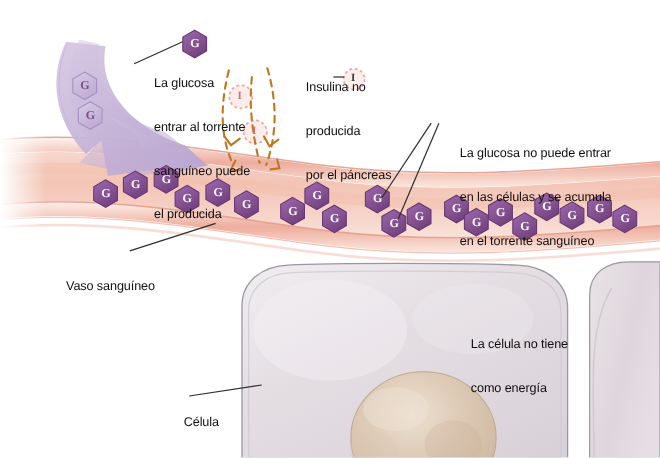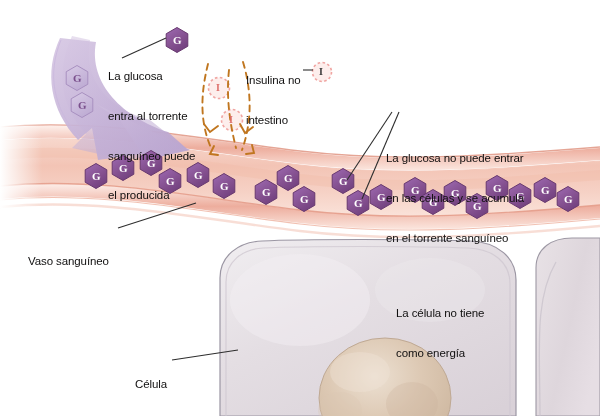--- a/index.html
+++ b/index.html
@@ -23,24 +23,24 @@
   }
   .label {
     position: absolute;
     font-family: "Liberation Sans", sans-serif;
     font-size: 11.5px;
     line-height: 13.2px;
     color: #100f0f;
     white-space: pre;
     letter-spacing: -0.1px;
   }
-  .label-line { display: block; }
+  .label-line { display: block; margin-left: 32px; }
   #lbl-glucose-enters { left: 108px; top: 44px; }
   #lbl-insulin-not-produced { left: 246px; top: 48px; }
-  #lbl-glucose-cannot-enter { left: 386px; top: 126px; }
+  #lbl-glucose-cannot-enter { left: 386px; top: 108px; }
   #lbl-blood-vessel { left: 28px; top: 229px; }
   #lbl-cell { left: 135px; top: 352px; }
   #lbl-cell-no-glucose { left: 396px; top: 281px; }
   .hexlabel {
     position: absolute;
     font-family: "Liberation Serif", serif;
     font-weight: bold;
     color: #ffffff;
     font-size: 11px;
     pointer-events: none;
@@ -254,28 +254,29 @@
 
     <span class="hexlabel" style="left:173px;top:34px;">G</span>
 
     <span class="hexlabel" style="left:216px;top:82px;color:#dd6f6b;font-size:10px;">I</span>
     <span class="hexlabel" style="left:229px;top:114px;color:#dd6f6b;font-size:10px;">I</span>
     <span class="hexlabel" style="left:319px;top:66px;color:#3a3a3a;font-size:10px;">I</span>
   </div>
 
   <div class="label" id="lbl-glucose-enters">
     <span class="label-line">La glucosa</span>
-    <span class="label-line">entra al torrente</span>
+    <span class="label-line">entrar al torrente</span>
     <span class="label-line">sanguíneo puede</span>
     <span class="label-line">el producida</span>
   </div>
 
   <div class="label" id="lbl-insulin-not-produced">
     <span class="label-line">Insulina no</span>
-    <span class="label-line">intestino</span>
+    <span class="label-line">producida</span>
+    <span class="label-line">por el páncreas</span>
   </div>
 
   <div class="label" id="lbl-glucose-cannot-enter">
     <span class="label-line">La glucosa no puede entrar</span>
     <span class="label-line">en las células y se acumula</span>
     <span class="label-line">en el torrente sanguíneo</span>
   </div>
 
   <div class="label" id="lbl-blood-vessel">
     <span class="label-line">Vaso sanguíneo</span>

